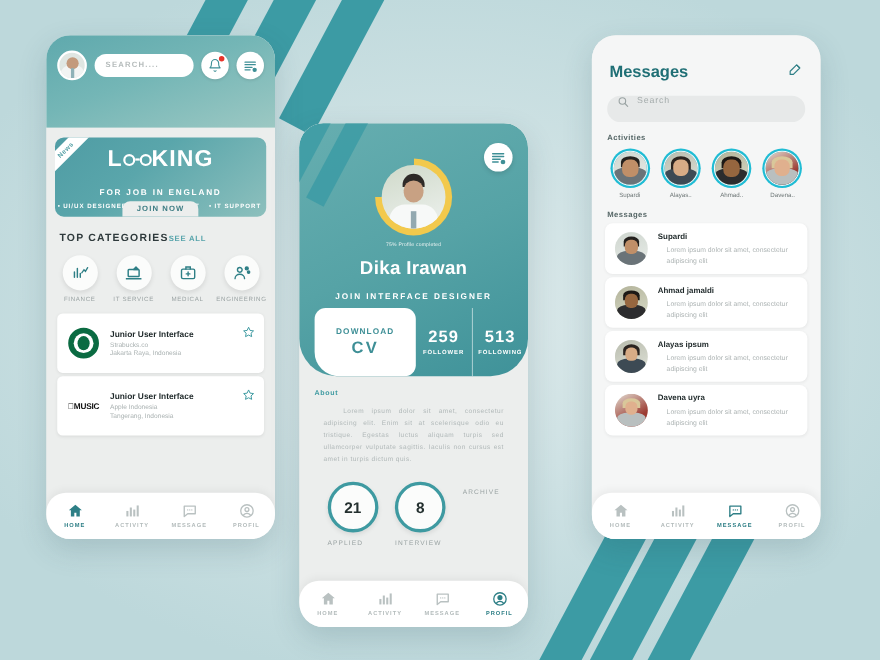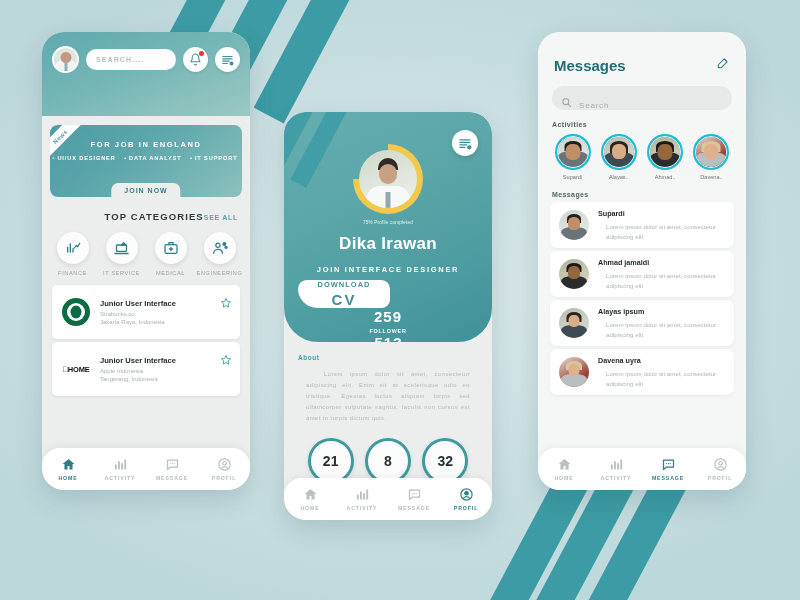--- a/index.html
+++ b/index.html
@@ -21,21 +21,21 @@
   .stripes-br { position:absolute; right:-10px; bottom:-40px; width:240px; height:220px; }
   .stripes-br .stripe { width:34px; height:300px; transform:rotate(28deg); transform-origin:top left; }
 
   
   .phone {
     position:absolute; border-radius:22px; overflow:hidden;
     background:#eceeed;
     box-shadow:0 10px 26px rgba(40,80,90,.18);
   }
   #phone1 { left:42px; top:32px; width:208px; height:458px; }
-  #phone2 { left:284px; top:112px; width:208px; height:408px; }
+  #phone2 { left:272px; top:112px; width:208px; height:458px; }
   #phone3 { left:538px; top:32px; width:208px; height:458px; }
 
   
   .p1-head {
     height:84px; position:relative;
     background:linear-gradient(160deg,#5fa9ad 0%,#74b6b6 45%,#9cc8c3 100%);
     padding:14px 10px 0 10px;
   }
   .p1-topbar { display:flex; align-items:center; gap:7px; }
   .avatar-circ {
@@ -78,21 +78,21 @@
   .glasses i:first-child{left:0;} .glasses i:last-child{right:0;}
   .glasses b { position:absolute; left:11px; top:5px; width:4px; height:2px; background:#fff; }
   .bn-sub { font-size:7.5px; letter-spacing:1.6px; margin-top:15px; font-weight:bold; }
   .bn-tags { font-size:5.6px; letter-spacing:.9px; margin-top:6px; font-weight:bold; }
   .bn-tags span { margin:0 2px; }
   .join {
     position:absolute; left:50%; bottom:0; transform:translateX(-50%);
     background:#eceeed; color:#3e7d84; font-size:7px; font-weight:bold;
     letter-spacing:1px; padding:4px 13px 3px; border-radius:7px 7px 0 0;
   }
-  .sec-head { display:flex; justify-content:flex-end; align-items:baseline;
+  .sec-head { display:flex; justify-content:flex-start; align-items:baseline;
               padding:0 12px; margin-top:14px; }
   .sec-title { font-size:9.5px; font-weight:bold; letter-spacing:1.1px; color:#2f3a3c; }
   .sec-link { font-size:7px; font-weight:bold; letter-spacing:.7px; color:#57a4ab; }
   .cats { display:flex; justify-content:space-around; margin-top:10px; padding:0 6px; }
   .cat { text-align:center; width:46px; }
   .cat-ic {
     width:32px; height:32px; border-radius:50%; background:#fbfcfb; margin:0 auto;
     display:flex; align-items:center; justify-content:center;
     box-shadow:0 2px 5px rgba(0,0,0,.10);
   }
@@ -160,21 +160,21 @@
          font-size:4.6px; color:#e9f2f1; letter-spacing:.2px; }
   .p2-name { position:absolute; left:0; right:0; top:122px; text-align:center;
              color:#fff; font-size:17px; font-weight:bold; letter-spacing:.3px; }
   .p2-role { position:absolute; left:0; right:0; top:153px; text-align:center;
              color:#fff; font-size:7.5px; letter-spacing:1.7px; font-weight:bold; }
   .p2-gear {
     position:absolute; right:14px; top:18px; width:26px; height:26px;
     border-radius:50%; background:#fff; display:flex; align-items:center;
     justify-content:center; box-shadow:0 2px 5px rgba(0,0,0,.13);
   }
-  .p2-bottomrow { position:absolute; left:0; right:0; bottom:0; height:62px; display:flex;flex-direction:column; }
+  .p2-bottomrow { position:absolute; left:0; right:0; bottom:0; height:62px; display:flex; }
   .cv-btn {
     width:92px; margin-left:14px; background:#fff; border-radius:10px 10px 10px 22px;
     display:flex; flex-direction:column; align-items:center; justify-content:center;
     color:#3e8f96;
   }
   .cv-1 { font-size:7.5px; font-weight:bold; letter-spacing:1px; }
   .cv-2 { font-size:15px; font-weight:bold; letter-spacing:2px; margin-top:2px; }
   .stat-box { flex:1; text-align:center; color:#fff; display:flex;
               flex-direction:column; align-items:center; justify-content:center; }
   .stat-box + .stat-box { border-left:1px solid rgba(255,255,255,.5); }
@@ -191,21 +191,21 @@
             font-size:14px; font-weight:bold; color:#24302f;
             box-shadow:0 2px 5px rgba(0,0,0,.09); }
   .circ-l { font-size:6px; letter-spacing:1px; color:#9aa3a3; margin-top:7px; }
 
   
   .p3 { background:#f5f6f6; height:100%; }
   .p3-head { display:flex; align-items:center; justify-content:space-between;
              padding:24px 16px 0 16px; }
   .p3-title { font-size:15px; font-weight:bold; color:#1f6f75; }
   .p3-search { margin:12px 14px 0 14px; height:24px; background:#e7e9e9;
-               border-radius:12px; display:flex; align-items:flex-end; padding:0 9px;
+               border-radius:12px; display:flex; align-items:flex-start; padding:0 9px;
                gap:7px; font-size:8px; color:#a5acac; letter-spacing:.8px; }
   .p3-sec { font-size:7px; font-weight:bold; color:#566; letter-spacing:.4px;
             padding:11px 0 0 14px; }
   .acts { display:flex; justify-content:space-between; padding:6px 14px 0 14px; }
   .act { text-align:center; width:41px; }
   .act-ring { width:36px; height:36px; border-radius:50%; padding:2px;
               background:#1fbcd4; margin:0 auto; }
   .act-img { width:100%; height:100%; border-radius:50%; overflow:hidden;
              border:1.5px solid #f5f6f6; position:relative; }
   .act-lb { font-size:5.6px; color:#6d7676; margin-top:4px; }
@@ -267,20 +267,23 @@
         <svg width="14" height="14" viewBox="0 0 24 24" stroke="#3e8f96" stroke-width="2" stroke-linecap="round">
           <path d="M3 6h16M3 10h16M3 14h11M3 18h8"></path>
           <circle cx="18" cy="18" r="3.4" fill="#3e8f96" stroke="none"></circle>
         </svg>
       </div>
     </div>
   </div>
 
   <div class="banner">
     <div class="ribbon">News</div>
+    <div class="bn-title">
+      <span>L</span><span class="glasses"><i></i><b></b><i></i></span><span>KING</span>
+    </div>
     <div class="bn-sub">FOR JOB IN ENGLAND</div>
     <div class="bn-tags">
       <span>•<span>UI/UX DESIGNER</span></span>
       <span>•<span>DATA ANALYST</span></span>
       <span>•<span>IT SUPPORT</span></span>
     </div>
     <div class="join">JOIN NOW</div>
   </div>
 
   <div class="sec-head">
@@ -343,21 +346,21 @@
         <div class="job-l">Jakarta Raya, Indonesia</div>
       </div>
       <div class="star">
         <svg width="12" height="12" viewBox="0 0 24 24" fill="none" stroke="#3e9aa1" stroke-width="1.8" stroke-linejoin="round">
           <path d="M12 3l2.7 5.8 6.3.8-4.6 4.3 1.2 6.2L12 17.2 6.4 20.1l1.2-6.2L3 9.6l6.3-.8z"></path>
         </svg>
       </div>
     </div>
     <div class="job">
       <div class="job-logo">
-        <span class="amusic">HOME</span>
+        <span class="amusic">MUSIC</span>
       </div>
       <div class="job-info">
         <div class="job-t">Junior User Interface</div>
         <div class="job-c">Apple Indonesia</div>
         <div class="job-l">Tangerang, Indonesia</div>
       </div>
       <div class="star">
         <svg width="12" height="12" viewBox="0 0 24 24" fill="none" stroke="#3e9aa1" stroke-width="1.8" stroke-linejoin="round">
           <path d="M12 3l2.7 5.8 6.3.8-4.6 4.3 1.2 6.2L12 17.2 6.4 20.1l1.2-6.2L3 9.6l6.3-.8z"></path>
         </svg>
@@ -448,21 +451,20 @@
   <div class="circles">
     <div class="circ">
       <div class="circ-o">21</div>
       <div class="circ-l">APPLIED</div>
     </div>
     <div class="circ">
       <div class="circ-o">8</div>
       <div class="circ-l">INTERVIEW</div>
     </div>
     <div class="circ">
-      <div class="circ-o">32</div>
       <div class="circ-l">ARCHIVE</div>
     </div>
   </div>
 
   <div class="tabbar">
     <div class="tab">
       <svg width="15" height="15" viewBox="0 0 24 24" fill="#b9c1c1">
           <path d="M12 3L2.5 11h3v9h5v-5.5h3V20h5v-9h3z"></path>
         </svg>
       <div class="tab-lb">HOME</div>

